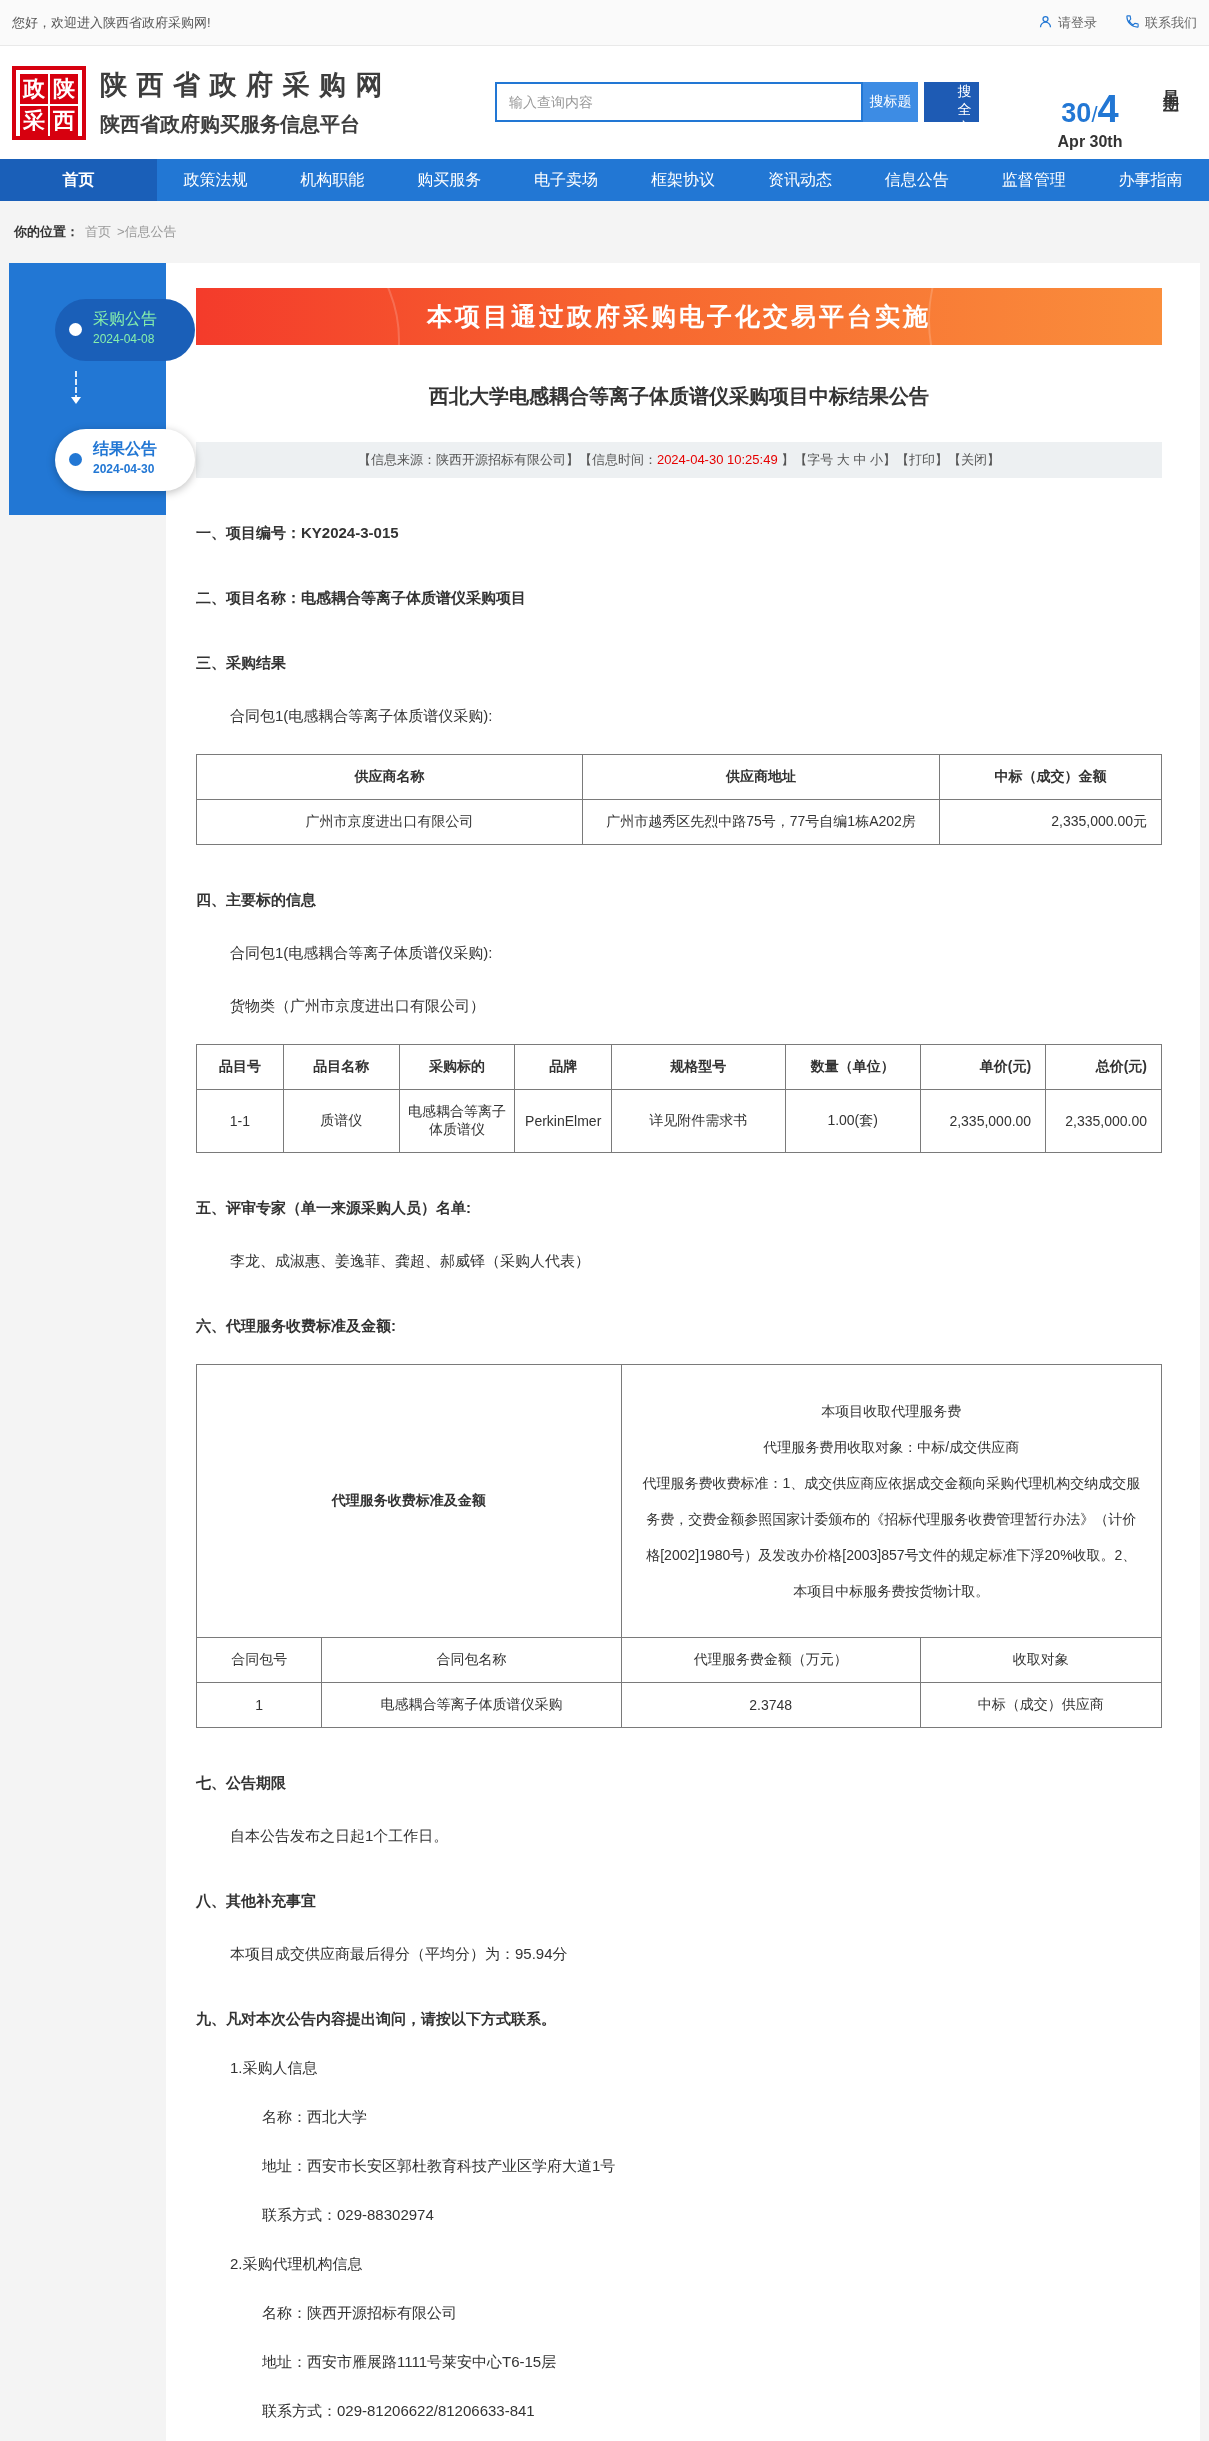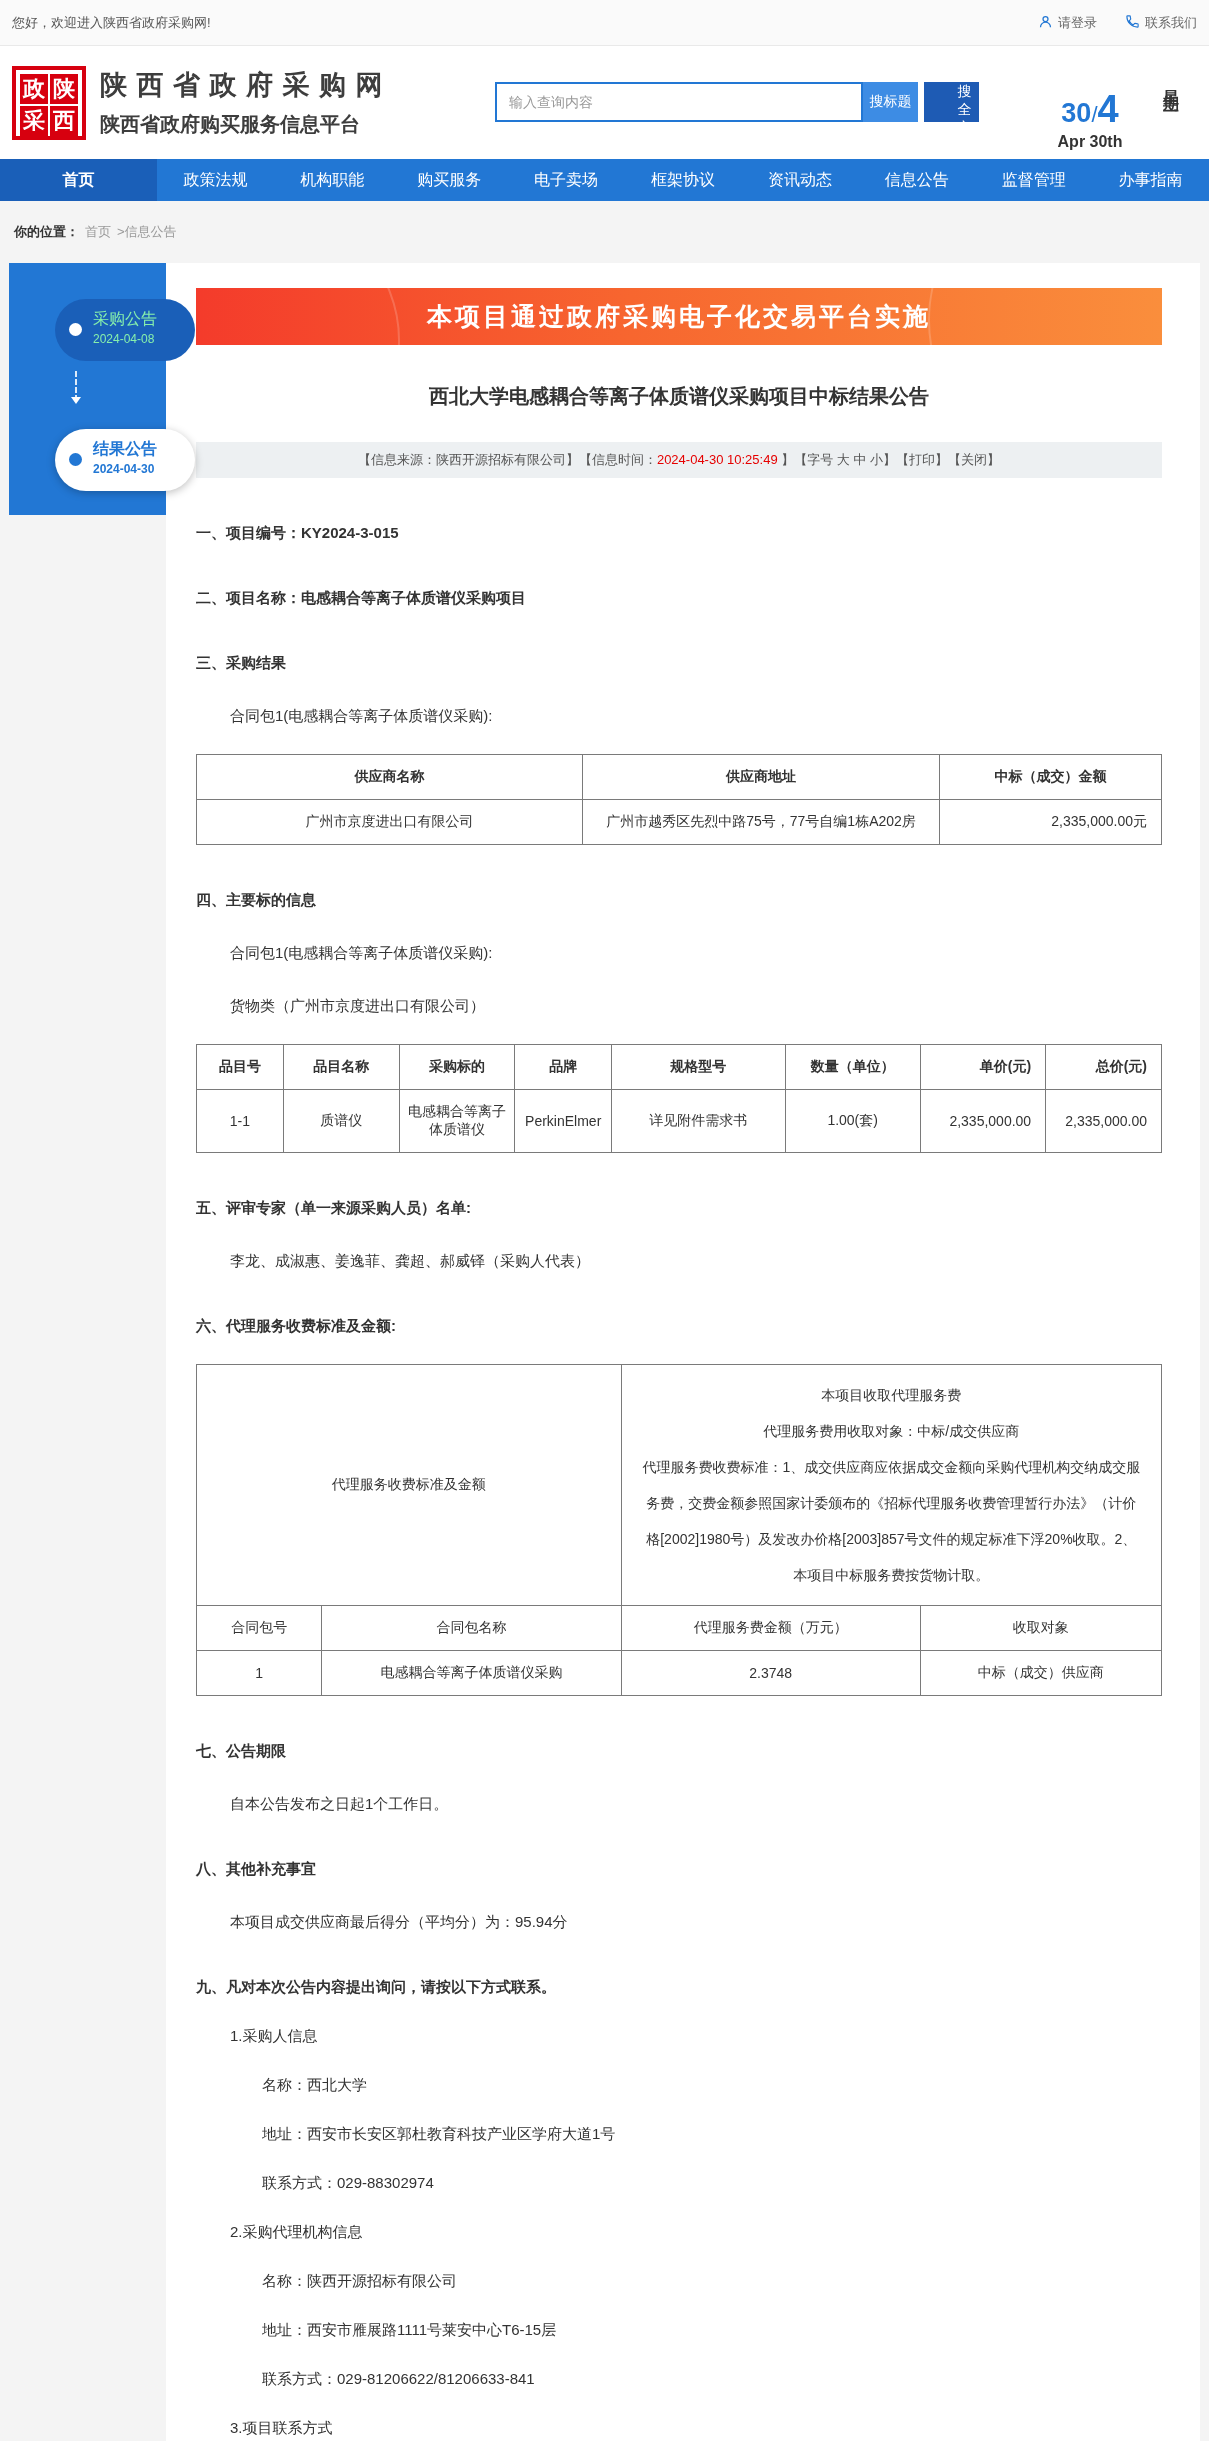--- a/index.html
+++ b/index.html
@@ -101,22 +101,22 @@
     text-align:center; font-size:13px; color:#555;
   }
   .meta .red { color:#e60000; }
   .meta .ctrl { cursor:pointer; }
   .sec { margin:46px 0 0 0; font-weight:bold; font-size:15px; }
   .sub { margin:34px 0 0 0; font-size:15px; padding-left:34px; }
   table { border-collapse:collapse; width:100%; margin-top:28px; font-size:14px; table-layout:fixed; }
   th,td { border:1px solid #7a7a7a; padding:13px 8px; text-align:center; word-break:break-all; }
   th { font-weight:bold; }
   td.num, th.num { text-align:right; padding-right:14px; }
-  .t3-desc { white-space:pre-line; line-height:36px; font-size:14px; padding:12px 20px; }
-  .t3-label { font-weight:normal; }
+  .t3-desc { white-space:pre-line; line-height:36px; font-size:14px; padding:28px 20px; }
+  .t3-label { font-weight:bold; }
   .contact-group { margin:30px 0 0 0; font-size:15px; padding-left:34px; }
   .contact-line  { margin:30px 0 0 0; font-size:15px; padding-left:66px; }
 </style>
 </head>
 <body>
 
 <div class="topbar">
   <span>您好，欢迎进入陕西省政府采购网!</span>
   <div class="topbar-right">
     <span class="tb-link">

